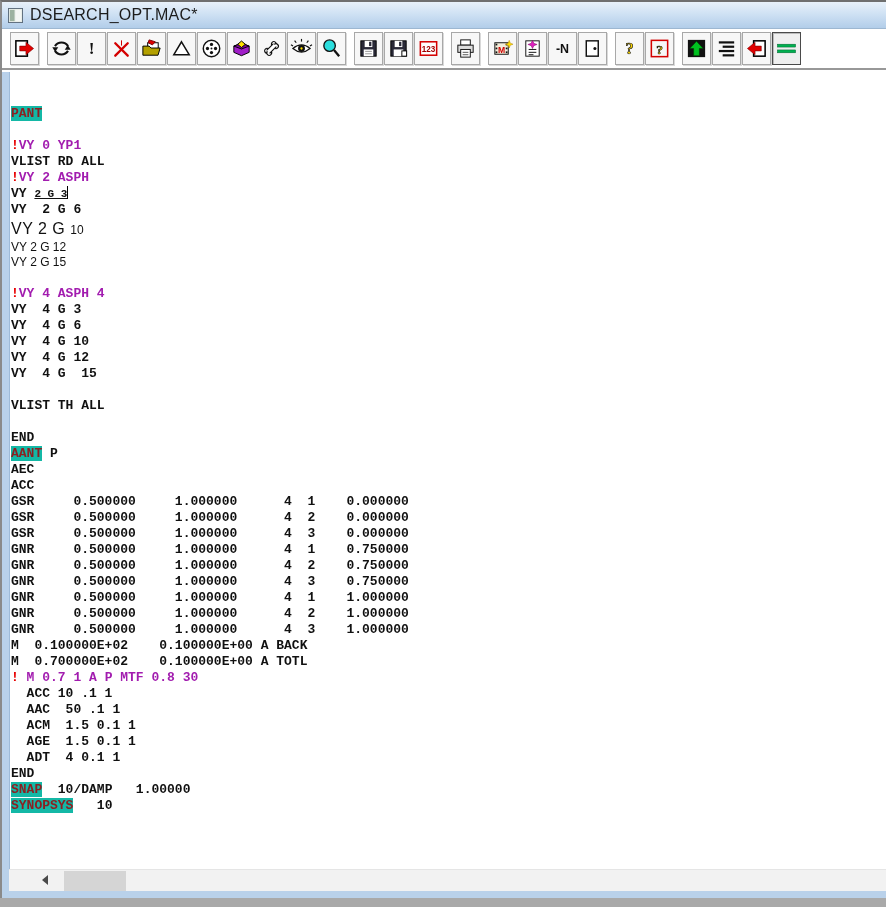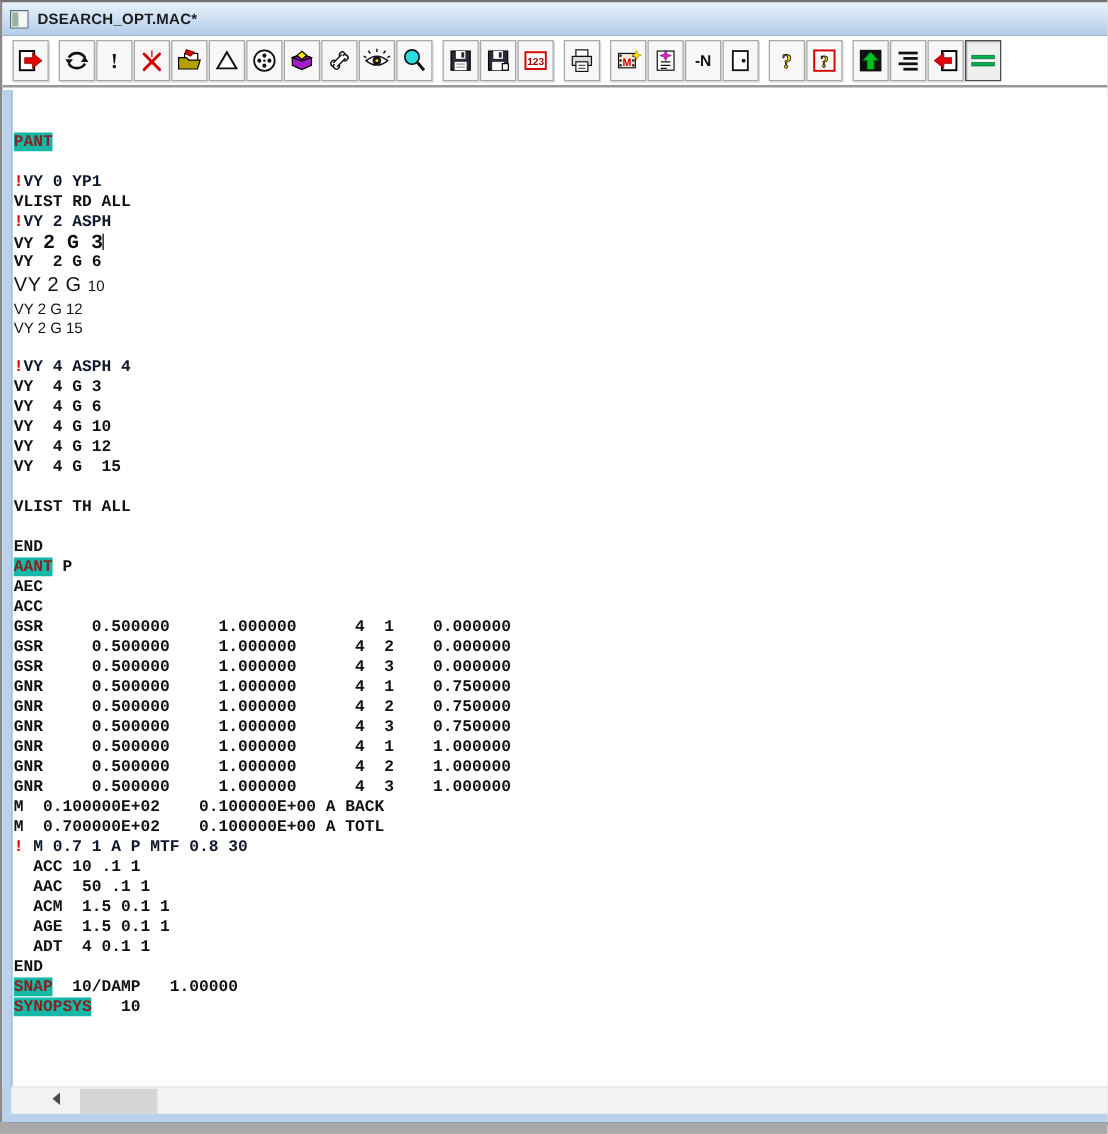--- a/index.html
+++ b/index.html
@@ -12,21 +12,21 @@
     background:#fff; box-sizing:border-box;
     border-top:2px solid #6f6f6f; border-left:2px solid #8a8a8a;
   }
   
   .titlebar {
     height:26px; display:flex; align-items:center; padding-left:6px;
     background:linear-gradient(#e8f1fa, #cadef2 55%, #b2cde9);
     border-bottom:1px solid #9db7d1;
   }
   .title-icon { width:15px; height:15px; display:inline-block; }
-  .title-text { margin-left:7px; font-size:12px; color:#1c1c1c; letter-spacing:.2px;font-weight:bold; }
+  .title-text { margin-left:7px; font-size:16px; color:#1c1c1c; letter-spacing:.2px; }
   
   .toolbar {
     height:39px; background:#fff; display:flex; align-items:center;
     padding-left:8px; border-bottom:2px solid #989898;
   }
   .tbtn {
     width:27px; height:31px; margin-right:1px; background:#f7f7f7;
     border:1px solid #a8a8a8; box-shadow:1px 1px 0 #d9d9d9;
     display:flex; align-items:center; justify-content:center; cursor:default;
     flex:0 0 auto;
@@ -46,23 +46,23 @@
   .content {
     margin-left:9px; padding-top:2px; white-space:pre;
     font-family:"Liberation Mono","DejaVu Sans Mono",monospace;
     font-size:13px; line-height:16px; font-weight:bold; color:#111;
   }
   .line { height:16px; }
   .line.lg { height:22px; font-family:"Liberation Sans",sans-serif; font-weight:normal; font-size:16px; line-height:22px; letter-spacing:.5px; }
   .line.lg .num { font-size:12px; letter-spacing:0; }
   .line.xs { height:15px; font-family:"Liberation Sans",sans-serif; font-weight:normal; font-size:12px; line-height:15px; }
   .seg.kw   { color:#8b2022; background:#14b8a6; }
-  .seg.green{ color:#0f172a; }
+  .seg.green{ color:#a21caf; }
   .seg.bang { color:#e80000; }
-  .seg.sm   { font-size:16px; }
+  .seg.sm   { font-size:11px;text-decoration:underline; }
   .caret { display:inline-block; width:1px; height:13px; background:#000; vertical-align:-2px; }
   
   .hscroll {
     position:absolute; left:7px; top:867px; width:879px; height:22px;
     background:#f2f2f2; border-top:1px solid #e5e5e5;
   }
   .hs-arrow {
     position:absolute; left:22px; top:0; width:28px; height:22px;
     display:flex; align-items:center; justify-content:center;
   }

